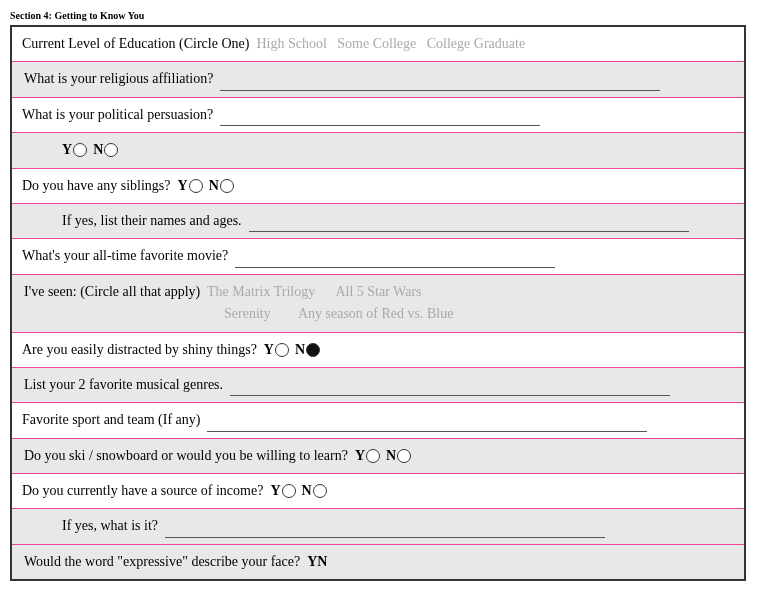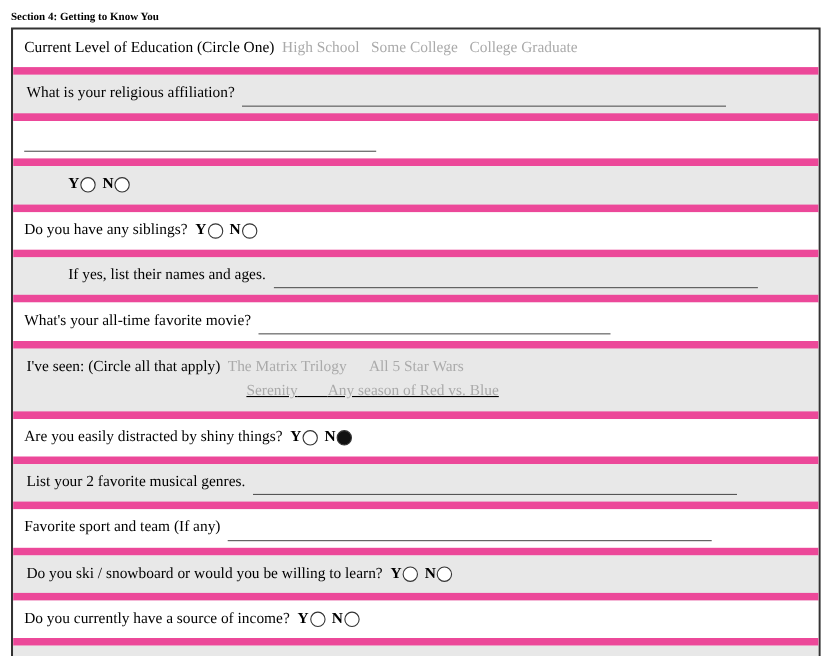--- a/index.html
+++ b/index.html
@@ -13,21 +13,21 @@
     .section-title {
       font-weight: bold;
       font-size: 10px;
       margin-bottom: 4px;
     }
     .form-container {
       border: 2px solid #333;
       width: 736px;
     }
     .form-row {
-      border-bottom: 7px solid #ec4899;
+      border-bottom: 1px solid #ec4899;
       padding: 6px 10px;
       line-height: 1.6;
       background: #fff;
     }
     .form-row:last-child {
       border-bottom: none;
     }
     .form-row.shaded {
       background: #e8e8e8;
       padding-left: 12px;
@@ -93,20 +93,21 @@
       <span class="placeholder-text">College Graduate</span>
     </span>
   </div>
 
   <div class="form-row shaded">
     <span>What is your religious affiliation?&nbsp;</span>
     <span class="underline-field-long"></span>
   </div>
 
   <div class="form-row">
+    <span>What is your political persuasion?&nbsp;</span>
     <span class="underline-field-medium"></span>
   </div>
 
   <div class="form-row shaded indented">
     <span class="circle-options">
       <span class="radio-label">Y</span>
         <span class="radio-circle"></span>
       <span class="radio-label">N</span>
         <span class="radio-circle"></span>
     </span>
@@ -132,21 +133,21 @@
     <span class="underline-field-medium"></span>
   </div>
 
   <div class="form-row shaded">
     <div>
       <span>I've seen: (Circle all that apply)&nbsp;</span>
       <span class="placeholder-text">The Matrix Trilogy</span>
       &nbsp;&nbsp;&nbsp;&nbsp;
       <span class="placeholder-text">All 5 Star Wars</span>
     </div>
-    <div style="padding-left: 200px; text-decoration: underline;">
+    <div style="padding-left: 200px;">
       <span class="placeholder-text">Serenity</span>
       &nbsp;&nbsp;&nbsp;&nbsp;&nbsp;&nbsp;
       <span class="placeholder-text">Any season of Red vs. Blue</span>
     </div>
   </div>
 
   <div class="form-row">
     <span>Are you easily distracted by shiny things?&nbsp;</span>
     <span class="circle-options">
       <span class="radio-label">Y</span>

